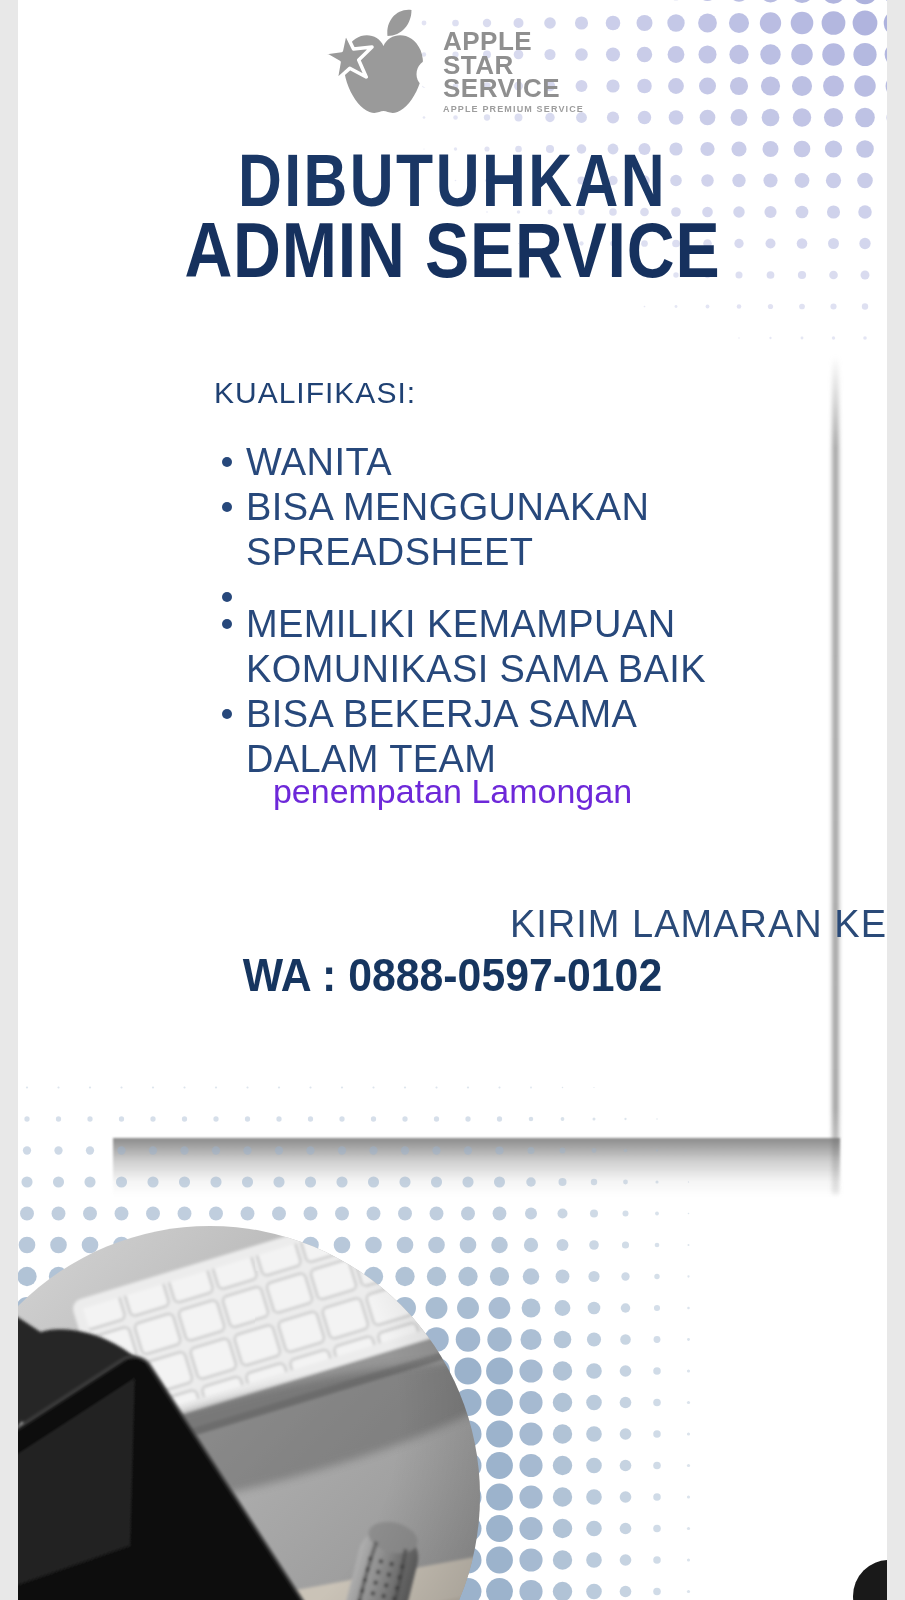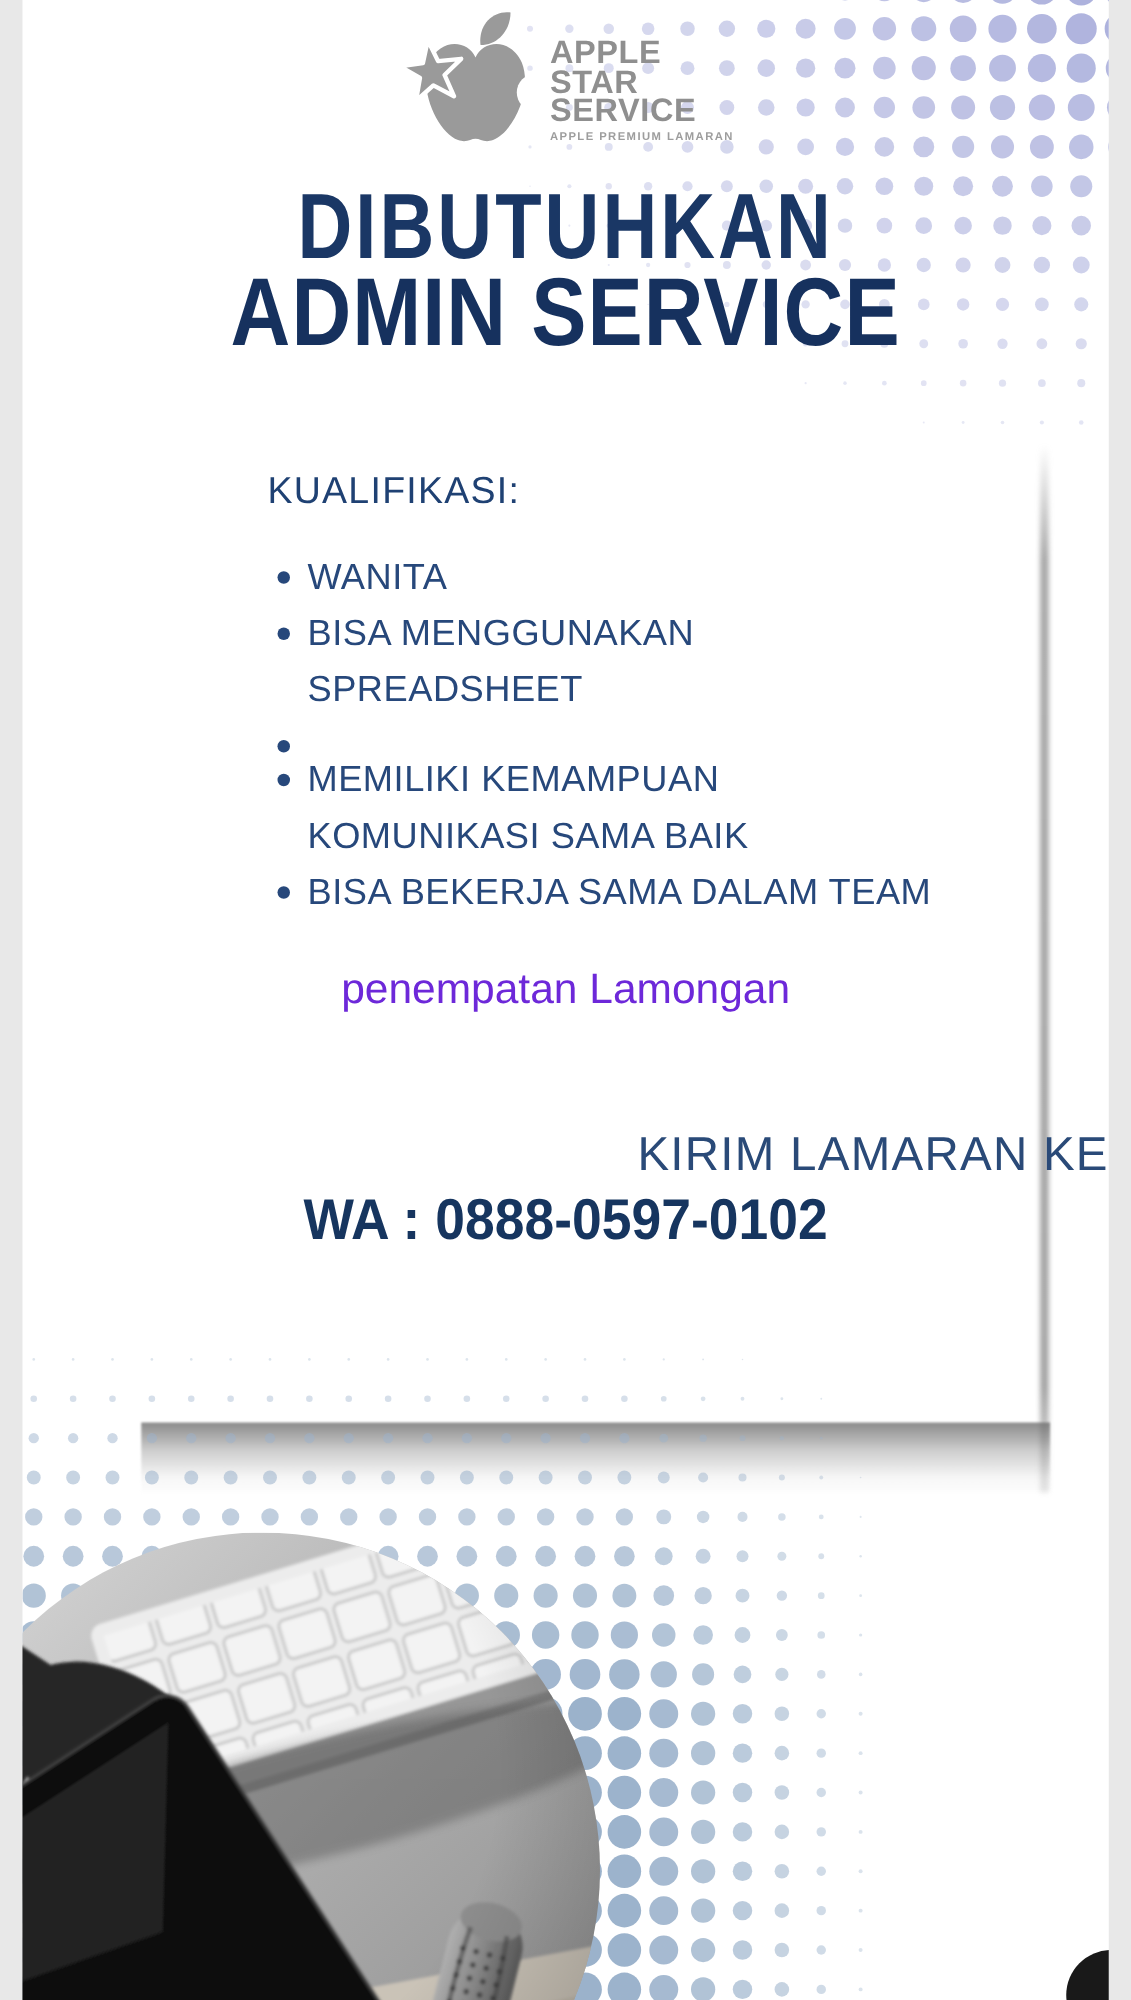--- a/index.html
+++ b/index.html
@@ -57,21 +57,21 @@
   .qual-title{
     position:absolute;left:196px;top:376px;
     font-size:30px;letter-spacing:1px;color:#1f4173;
   }
   .qual-list{
     position:absolute;left:196px;top:440px;width:540px;
     list-style:none;margin:0;padding:0;
   }
   .qual-item{
     display:flex;align-items:flex-start;
-    font-size:29px;line-height:45px;letter-spacing:.4px;color:#27487b;
+    font-size:38px;line-height:45px;letter-spacing:.4px;color:#27487b;
   }
   .bullet{
     flex:0 0 auto;width:10px;height:10px;border-radius:50%;
     background:#27487b;margin:17px 14px 0 8px;
   }
   
   .placement{
     position:absolute;left:0;top:772px;width:100%;text-align:center;
     font-weight:normal;font-size:34px;color:#6d28d9;
   }
@@ -664,21 +664,21 @@
       <circle cx="110" cy="68" r="15" fill="#ffffff"></circle>
 
       <g transform="rotate(-7 27 52)">
         <polygon points="27,26 33.1,43.6 51.7,44 36.9,55.2 42.3,73 27,62.4 11.7,73 17.1,55.2 2.3,44 20.9,43.6" fill="#9a9a9a" stroke="#ffffff" stroke-width="3.5" stroke-linejoin="round"></polygon>
       </g>
     </svg>
     <div class="logo-textcol">
       <div class="logo-line">APPLE</div>
       <div class="logo-line">STAR</div>
       <div class="logo-line">SERVICE</div>
-      <div class="logo-tagline">APPLE PREMIUM LAMARAN</div>
+      <div class="logo-tagline">APPLE PREMIUM SERVICE</div>
     </div>
   </div>
 
   <div class="headline-1">DIBUTUHKAN</div>
   <div class="headline-2">ADMIN SERVICE</div>
 
   <div class="qual-title">KUALIFIKASI:</div>
   <ul class="qual-list">
     <li class="qual-item">
       <span class="bullet"></span>

